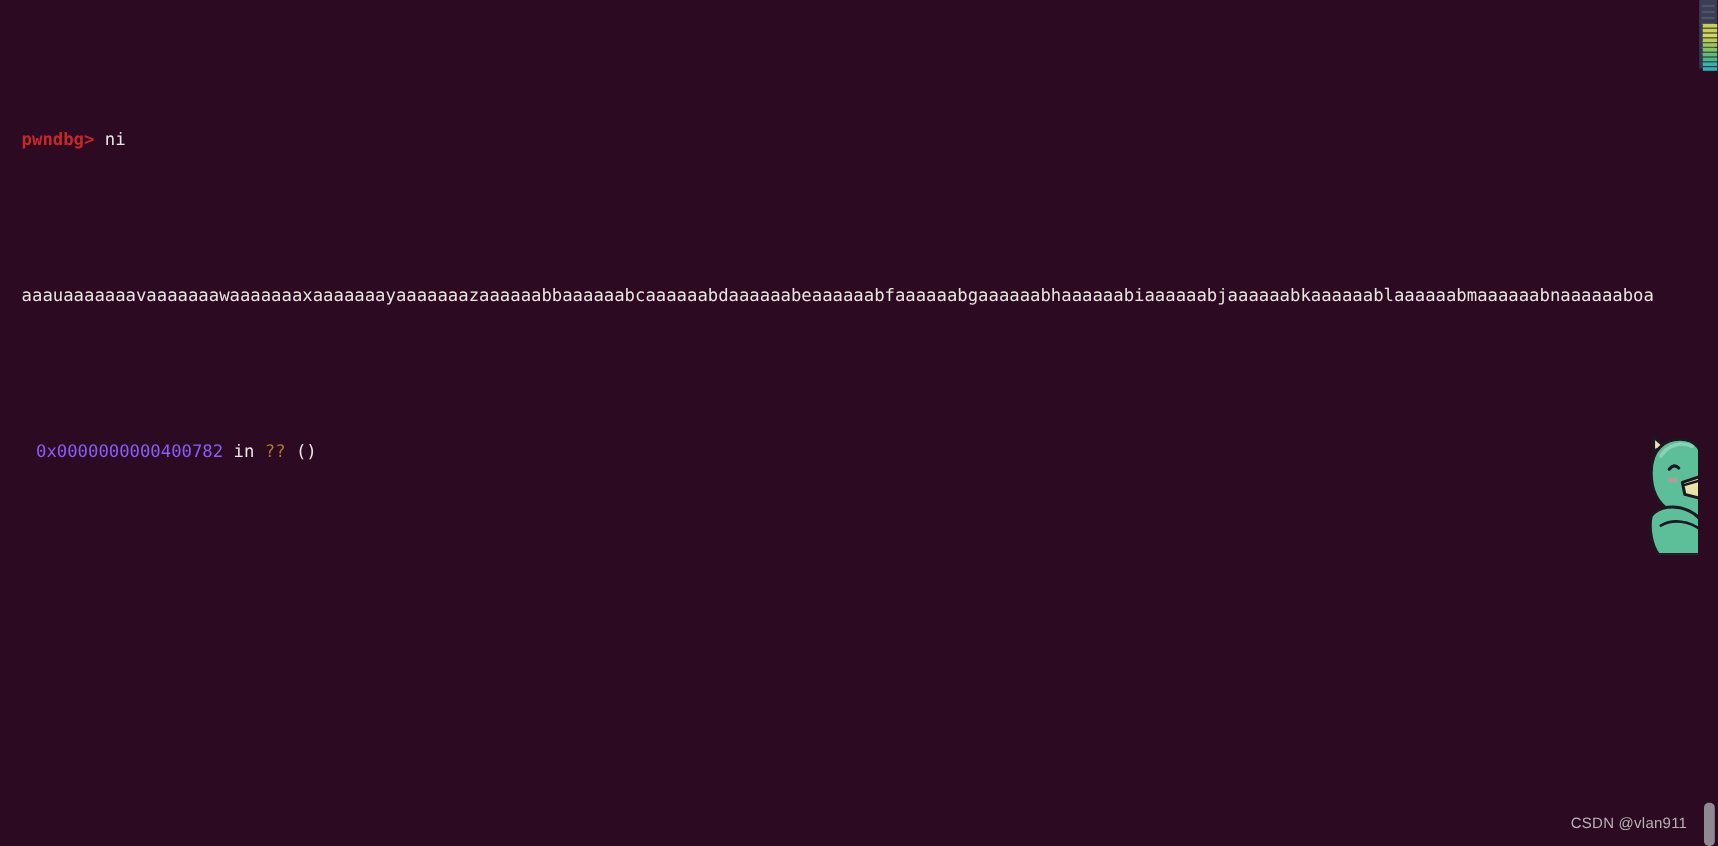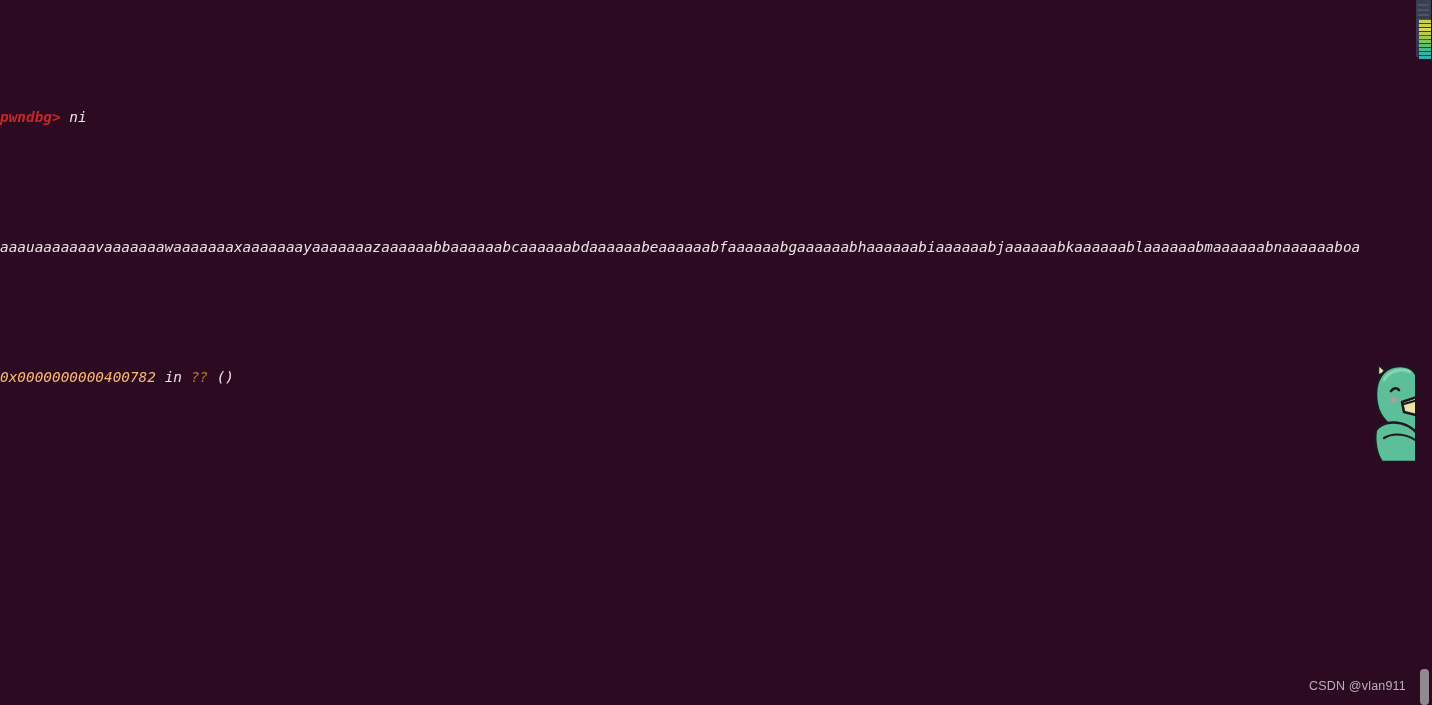--- a/index.html
+++ b/index.html
@@ -24,29 +24,28 @@
     height: 705px;
     padding: 0;
     box-sizing: border-box;
     white-space: pre;
     overflow: hidden;
   }
   .line {
     height: 26px;
     white-space: pre;
     overflow: hidden;
-    padding-left: 0;
+    padding-left: 18px;
     box-sizing: border-box;
-    font-style: italic;
   }
 
   
   .c-white   { color: #e9e5e2; }
   .c-prompt  { color: #c62828; font-weight: bold; }
-  .c-blue    { color: #fdba74; }
+  .c-blue    { color: #8b5cf6; margin-left: 12px; }
   .c-orange  { color: #b07a2a; }
 
   
   #scroll-widget {
     position: absolute;
     right: 0;
     top: 0;
     width: 17px;
     height: 705px;
     background: #2b0a22;

